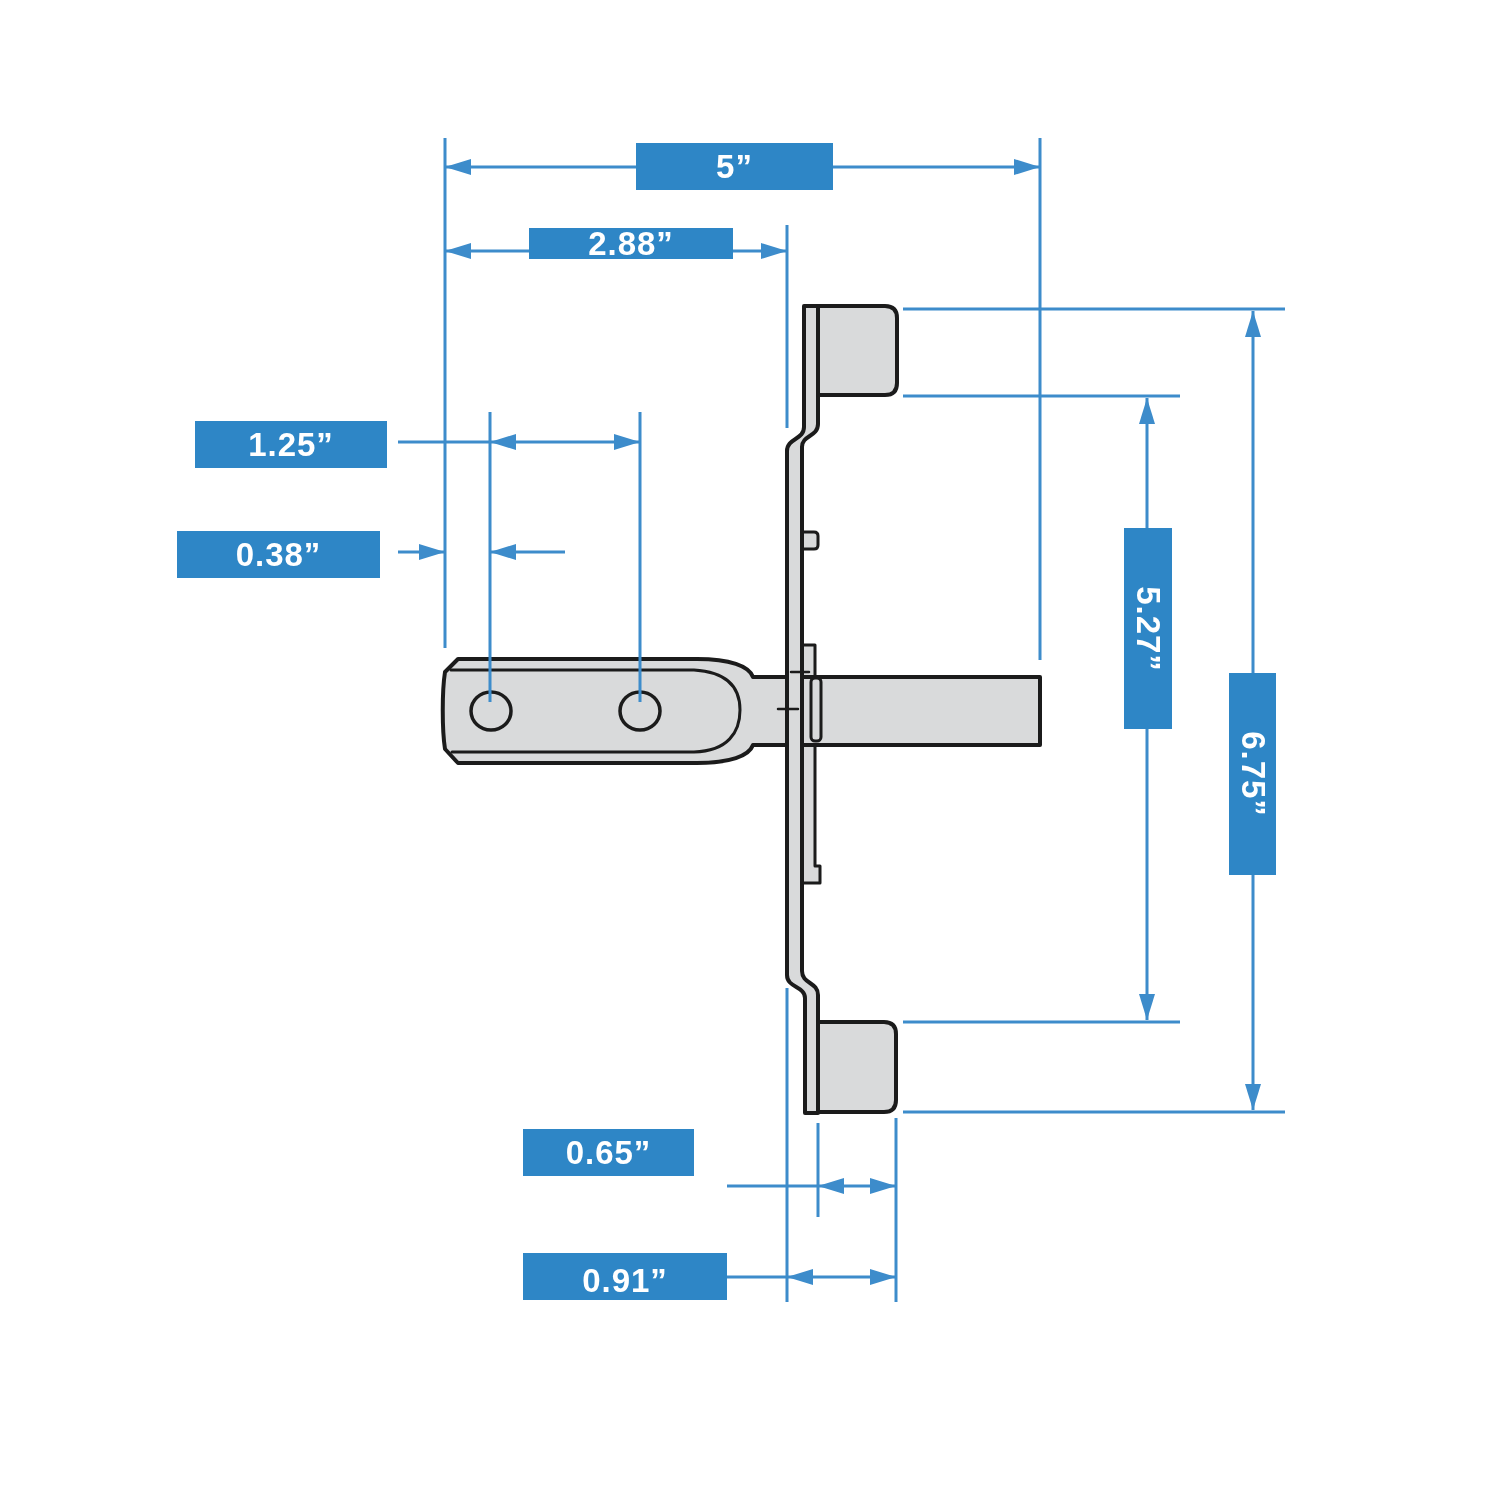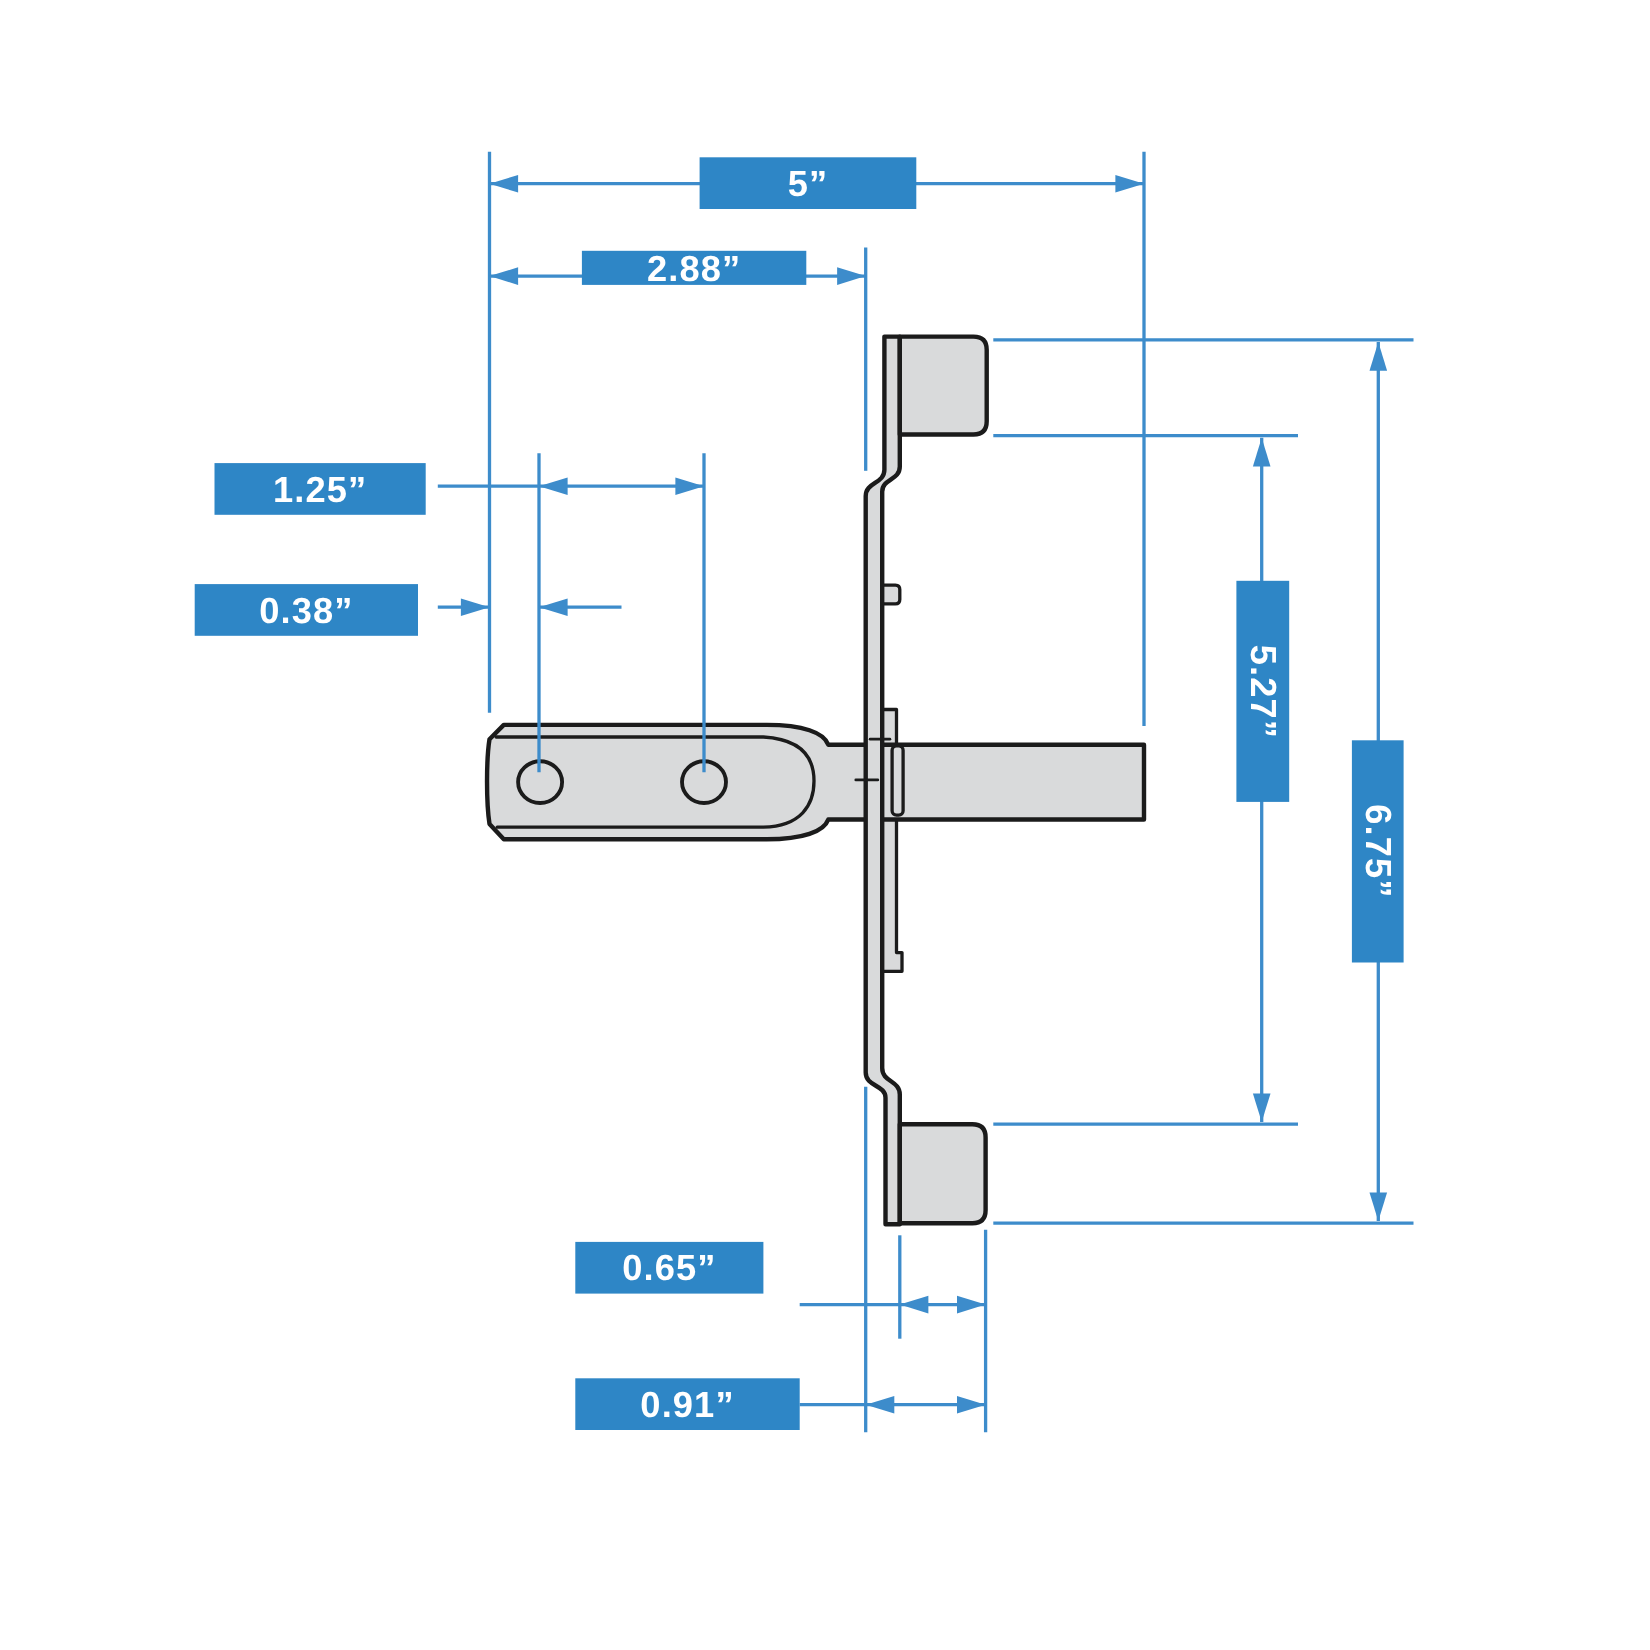--- a/index.html
+++ b/index.html
@@ -157,17 +157,17 @@
   </div>
 
   <div class="dim-label vert" style="left:1229px;top:673px;width:47px;height:202px;">
     <span>6.75”</span>
   </div>
 
   <div class="dim-label" style="left:523px;top:1105px;width:171px;height:47px;margin-top:24px;">
     <span>0.65”</span>
   </div>
 
-  <div class="dim-label" style="left:523px;top:1253px;width:204px;height:47px;">
+  <div class="dim-label" style="left:523px;top:1253px;width:204px;height:47px;align-items:flex-end;">
     <span>0.91”</span>
   </div>
 
 </div>
 
 </body></html>

